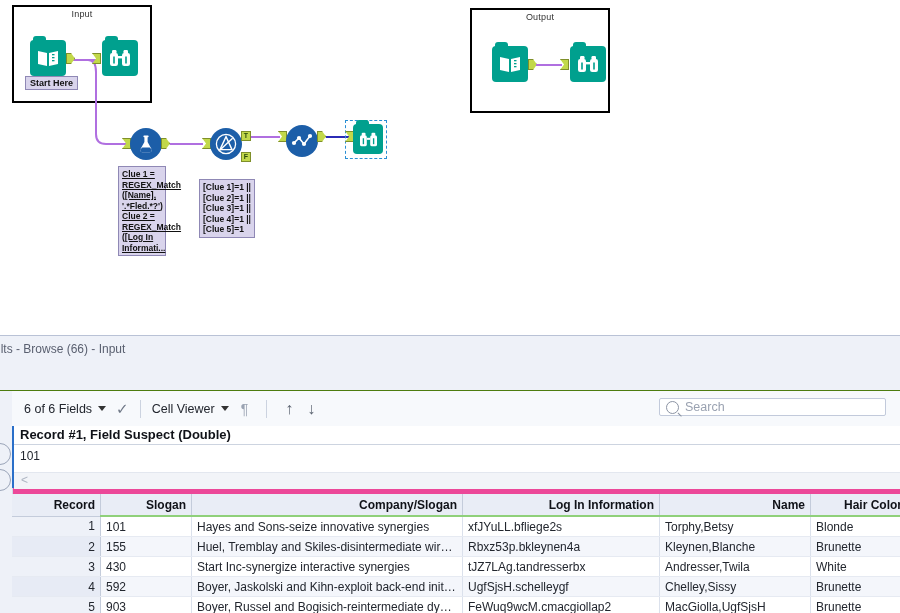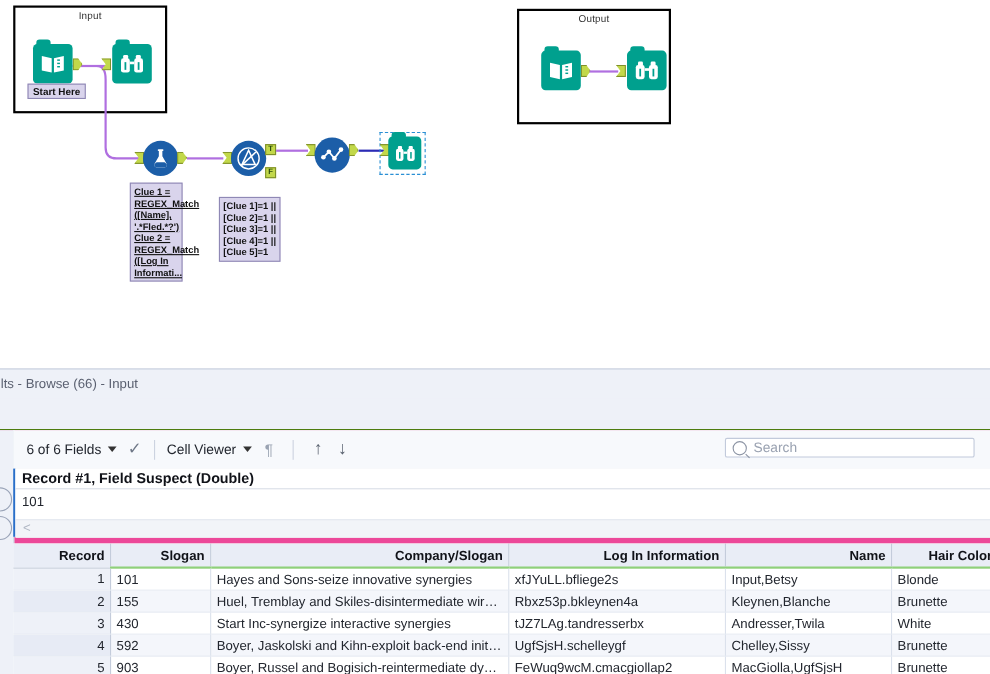--- a/index.html
+++ b/index.html
@@ -327,21 +327,21 @@
             <th class="c-hair">Hair Color</th>
 
           </tr>
         </thead>
         <tbody>
           <tr>
             <td class="rec">1</td>
             <td>101</td>
             <td>Hayes and Sons-seize innovative synergies</td>
             <td>xfJYuLL.bfliege2s</td>
-            <td>Input,Betsy</td>
+            <td>Torphy,Betsy</td>
             <td>Blonde</td>
 
           </tr>
           <tr>
             <td class="rec">2</td>
             <td>155</td>
             <td>Huel, Tremblay and Skiles-disintermediate wirele...</td>
             <td>Rbxz53p.bkleynen4a</td>
             <td>Kleynen,Blanche</td>
             <td>Brunette</td>

